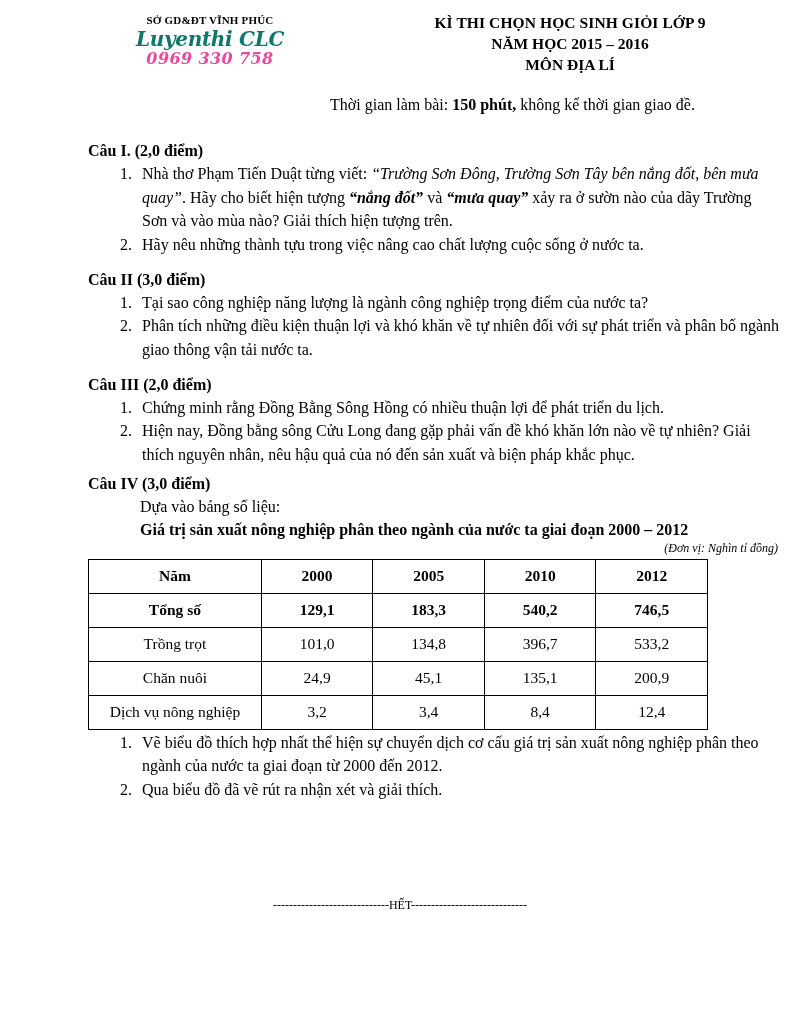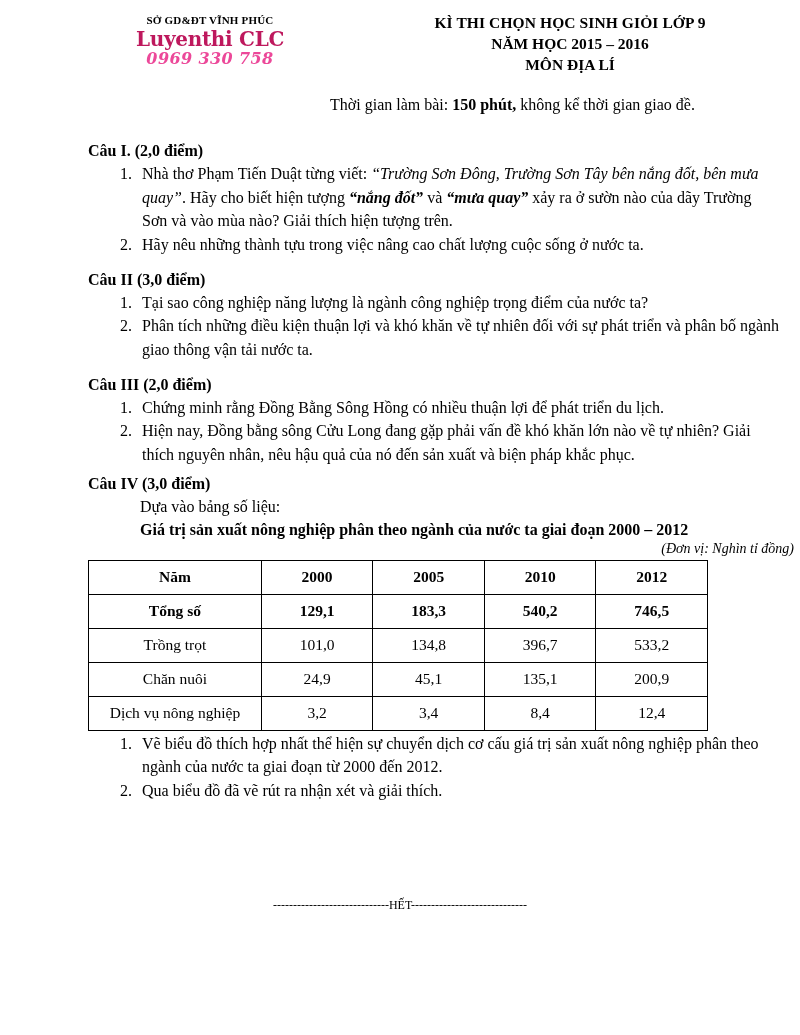--- a/index.html
+++ b/index.html
@@ -42,21 +42,22 @@
     white-space: nowrap;
   }
   .logo-block {
     margin-top: 3px;
     text-align: center;
   }
   .logo-text {
     font-family: "DejaVu Serif", "Liberation Serif", serif;
     font-size: 20px;
     font-weight: bold;
-    color: #be185d;
+    font-style: italic;
+    color: #0f766e;
     letter-spacing: -0.3px;
     line-height: 1.05;
     white-space: nowrap;
   }
   .logo-phone {
     font-family: "DejaVu Serif", "Liberation Serif", serif;
     font-size: 16px;
     font-weight: bold;
     font-style: italic;
     color: #ec4899;
@@ -139,22 +140,22 @@
     line-height: 1.5;
   }
   .table-title {
     margin-left: 140px;
     font-size: 16px;
     font-weight: bold;
     margin-top: 2px;
   }
   .unit-line {
     text-align: right;
-    padding-right: 6px;
-    font-size: 14px;
+    padding-right: 22px;
+    font-size: 12px;
     font-style: italic;
     margin-top: 2px;
   }
 
   
   .data-table {
     margin-left: 88px;
     margin-top: 3px;
     border-collapse: collapse;
     width: 620px;

